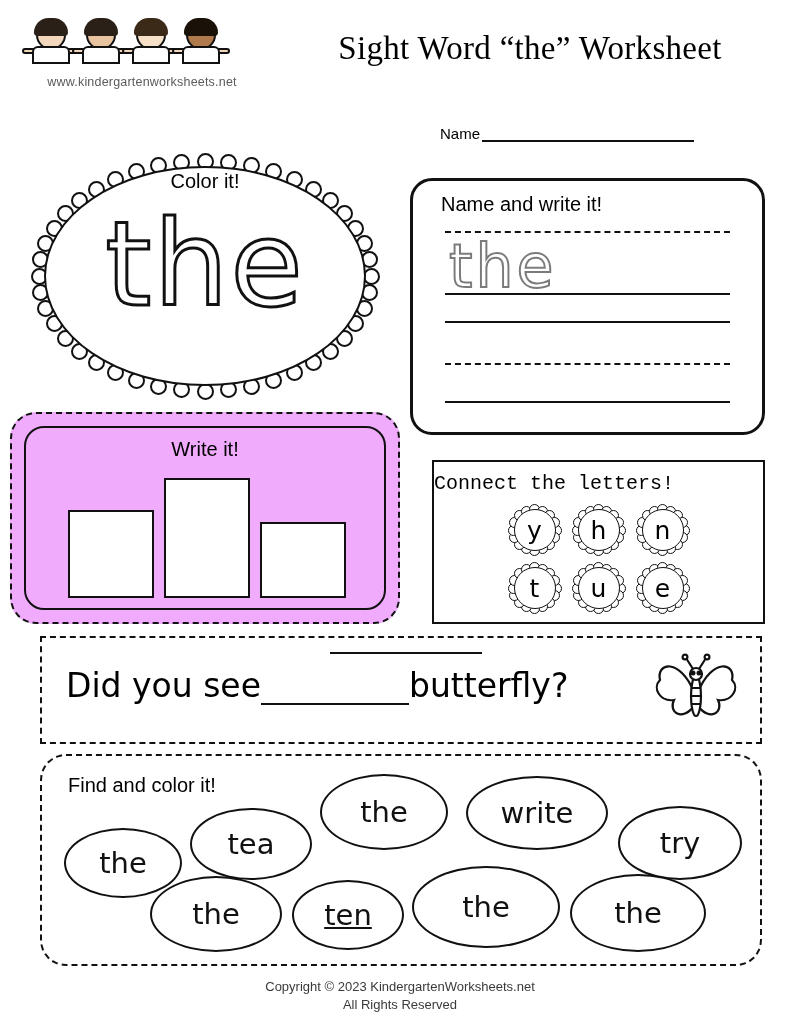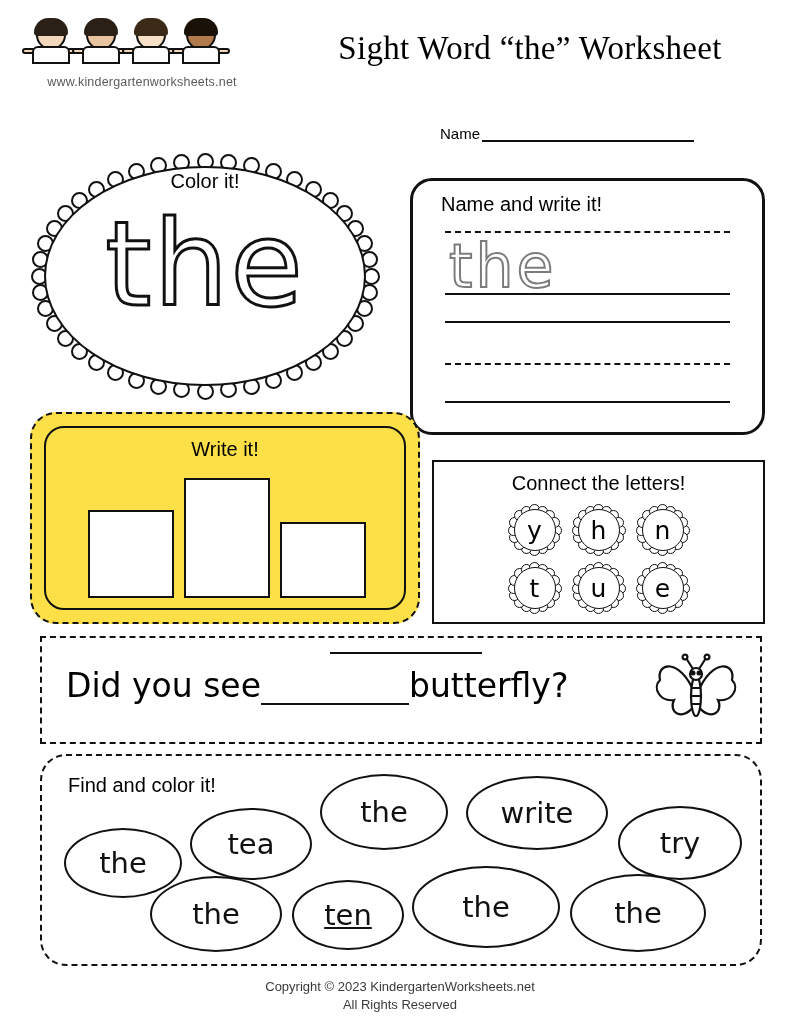--- a/index.html
+++ b/index.html
@@ -237,27 +237,27 @@
     font-family: "DejaVu Sans", sans-serif;
     color: transparent;
     -webkit-text-stroke: 2px #111;
     letter-spacing: 3px;
     opacity: 0.55;
   }
 
   
   .write-it {
     position: absolute;
-    left: 30px;
+    left: 10px;
     top: 412px;
     width: 390px;
     height: 212px;
     border: 2.5px dashed #111;
     border-radius: 26px;
-    background: #fde047;
+    background: #f0abfc;
   }
   .write-it-inner {
     position: absolute;
     left: 12px;
     top: 12px;
     right: 12px;
     bottom: 12px;
     border: 2.5px solid #111;
     border-radius: 20px;
   }
@@ -286,22 +286,22 @@
     width: 333px;
     height: 164px;
     border: 2.5px solid #111;
     background: #fff;
   }
   .connect-label {
     position: absolute;
     top: 10px;
     left: 0;
     width: 100%;
-    text-align: center;
     font-size: 20px;
+    font-family: Liberation Mono, monospace;
   }
   .letter-grid {
     position: absolute;
     top: 42px;
     left: 0;
     width: 100%;
     display: flex;
     flex-direction: column;
     align-items: center;
     gap: 6px;

